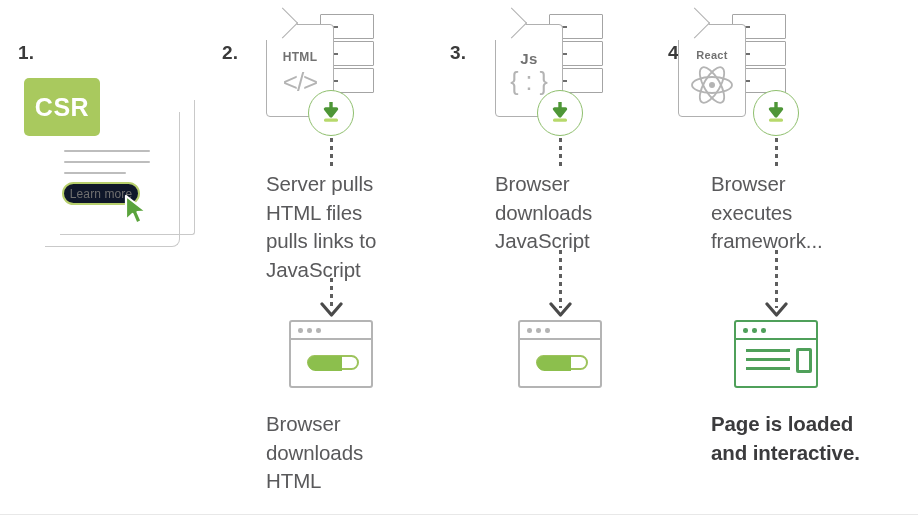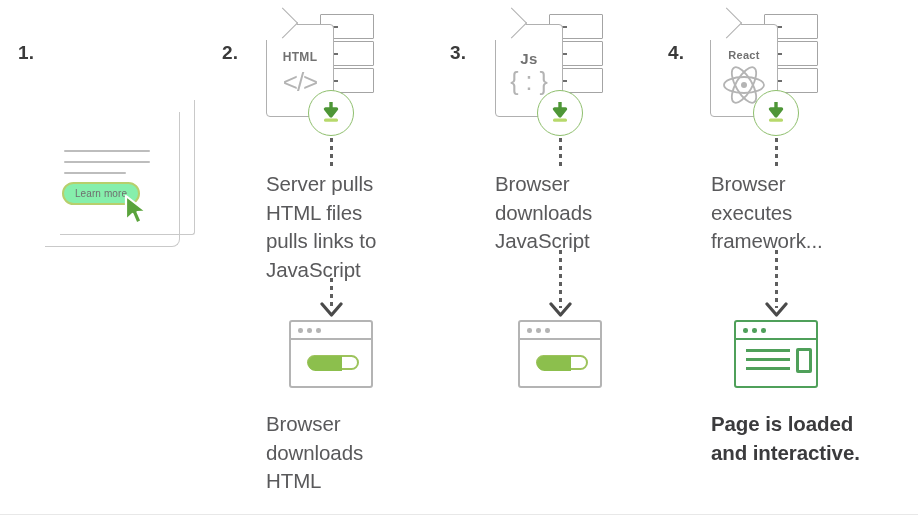--- a/index.html
+++ b/index.html
@@ -76,23 +76,23 @@
     border-radius: 2px;
   }
   .sheet-line.l1 { left: 44px; top: 78px;  width: 86px; }
   .sheet-line.l2 { left: 44px; top: 89px;  width: 86px; }
   .sheet-line.l3 { left: 44px; top: 100px; width: 62px; }
   .learn-btn {
     position: absolute; left: 42px; top: 110px;
     width: 78px; height: 23px;
     border: 2px solid #b7cf6c;
     border-radius: 12px;
-    background: #86efac;
+    background: #0f172a;
     display: flex; align-items: center; justify-content: center;
-    font-size: 10px; color: #6f6f6f;
+    font-size: 12px; color: #6f6f6f;
     letter-spacing: .1px;
   }
   .cursor { position: absolute; left: 103px; top: 122px; }
 
   
   .file-group { position: absolute; width: 126px; height: 130px; }
   .file-tab {
     position: absolute;
     width: 54px; height: 25px;
     border: 1.6px solid #a4a4a4;
@@ -229,20 +229,23 @@
     <div class="learn-btn">
       <span>Learn more</span>
     </div>
 
     <span class="cursor">
       <svg width="30" height="32" viewBox="0 0 30 32">
         <path d="M3 2 L3 26 L9.5 20 L13.5 29.5 L18.5 27 L14.5 18 L23 17.5 Z" fill="#5aa33c" stroke="#ffffff" stroke-width="2.2" stroke-linejoin="round"></path>
       </svg>
     </span>
 
+    <div class="csr-badge">
+      <span>CSR</span>
+    </div>
   </div>
 
 
   <div class="step-num" style="left:222px; top:42px;">2.</div>
 
   <div class="file-group" style="left:258px; top:12px;">
     <div class="file-tab t1">
         <span class="dash"></span>
       </div>
     <div class="file-tab t2">
@@ -339,21 +342,21 @@
       <span class="dot d2"></span>
       <span class="dot d3"></span>
     </div>
     <div class="progress">
       <div class="fill"></div>
     </div>
   </div>
 
   <div class="step-num" style="left:668px; top:42px;">4.</div>
 
-  <div class="file-group" style="left:702px; top:12px;">
+  <div class="file-group" style="left:670px; top:12px;">
     <div class="file-tab t1">
         <span class="dash"></span>
       </div>
     <div class="file-tab t2">
         <span class="dash"></span>
       </div>
     <div class="file-tab t3">
         <span class="dash"></span>
       </div>
     <div class="file-page"></div>

